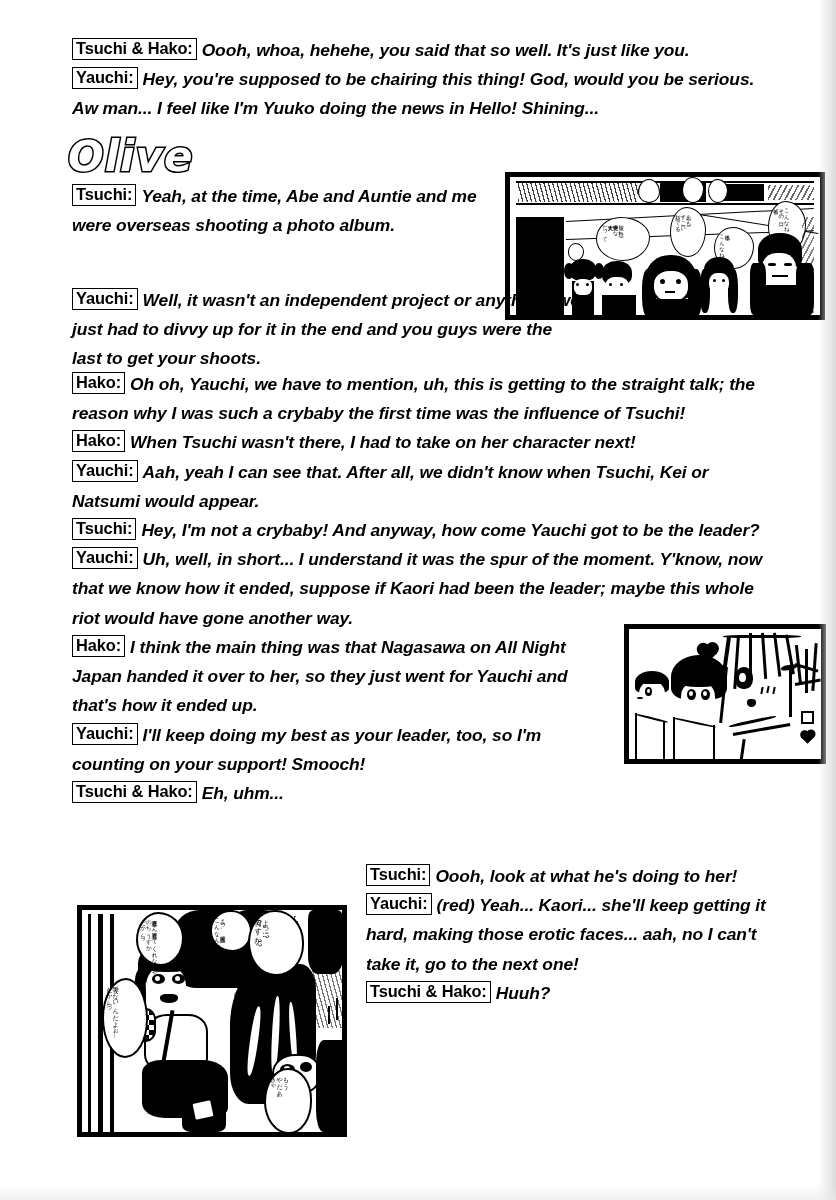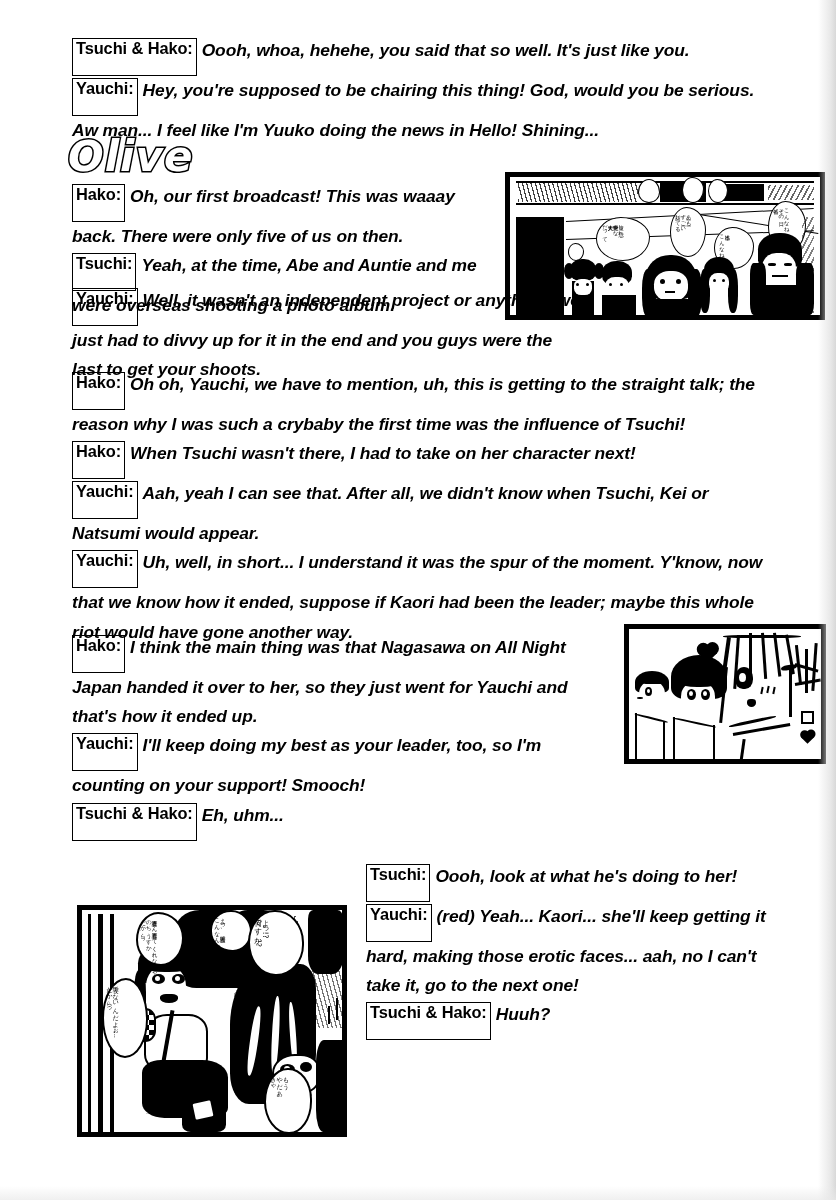--- a/index.html
+++ b/index.html
@@ -48,21 +48,21 @@
     letter-spacing: -0.1px;
     font-style: italic;
     font-weight: 600;
     text-align: left;
   }
   .line { display: block; }
 
   .spk {
     display: inline-block;
     border: 1.6px solid #000;
-    padding: 0px 3px 17px 3px;
+    padding: 0px 3px 1px 3px;
     margin-right: 5px;
     font-style: normal;
     font-weight: 600;
     font-size: 16.4px;
     line-height: 19px;
     vertical-align: 2px;
     white-space: nowrap;
   }
   .txt { display: inline; }
 
@@ -231,42 +231,42 @@
       <div class="ink" style="left:286px; top:86px; width:18px; height:52px; border-radius:22%;"></div>
       <div class="ink" style="left:248px; top:108px; width:44px; height:32px;"></div>
       <div class="hatch2" style="left:292px; top:40px; width:12px; height:96px; opacity:.5;"></div>
 
       <div class="ink" style="left:6px; top:138px; width:298px; height:2px;"></div>
     </div>
   </div>
 
   <div class="block" style="left:72px; top:182px; width:420px;">
     <span class="line">
-      <span class="spk">Hako:</span><span class="txt">Oh, our first broadcast! This was waaay back. There were only five of us on then.</span>
-    </span>
-    <span class="line">
       <span class="spk">Tsuchi:</span><span class="txt">Yeah, at the time, Abe and Auntie and me were overseas shooting a photo album.</span>
     </span>
   </div>
 
   <div class="block" style="left:72px; top:286px; width:510px;">
     <span class="line">
       <span class="spk">Yauchi:</span><span class="txt">Well, it wasn't an independent project or anything, we just had to divvy up for it in the end and you guys were the last to get your shoots.</span>
     </span>
   </div>
 
   <div class="block" style="left:72px; top:370px; width:700px;">
     <span class="line">
       <span class="spk">Hako:</span><span class="txt">Oh oh, Yauchi, we have to mention, uh, this is getting to the straight talk; the reason why I was such a crybaby the first time was the influence of Tsuchi!</span>
     </span>
     <span class="line">
       <span class="spk">Hako:</span><span class="txt">When Tsuchi wasn't there, I had to take on her character next!</span>
     </span>
     <span class="line">
       <span class="spk">Yauchi:</span><span class="txt">Aah, yeah I can see that. After all, we didn't know when Tsuchi, Kei or Natsumi would appear.</span>
+    </span>
+    <span class="line">
+      <span class="spk">Tsuchi:</span><span class="txt">Hey, I'm not a crybaby! And anyway, how come Yauchi got to be the leader?</span>
     </span>
     <span class="line">
       <span class="spk">Yauchi:</span><span class="txt">Uh, well, in short... I understand it was the spur of the moment. Y'know, now that we know how it ended, suppose if Kaori had been the leader; maybe this whole riot would have gone another way.</span>
     </span>
   </div>
 
   <div class="panel" style="left:624px; top:624px; width:202px; height:140px;">
     <div class="panel-inner">
 
       <div class="ink" style="left:6px; top:42px; width:34px; height:22px; border-radius:54% 54% 24% 24%;"></div>

